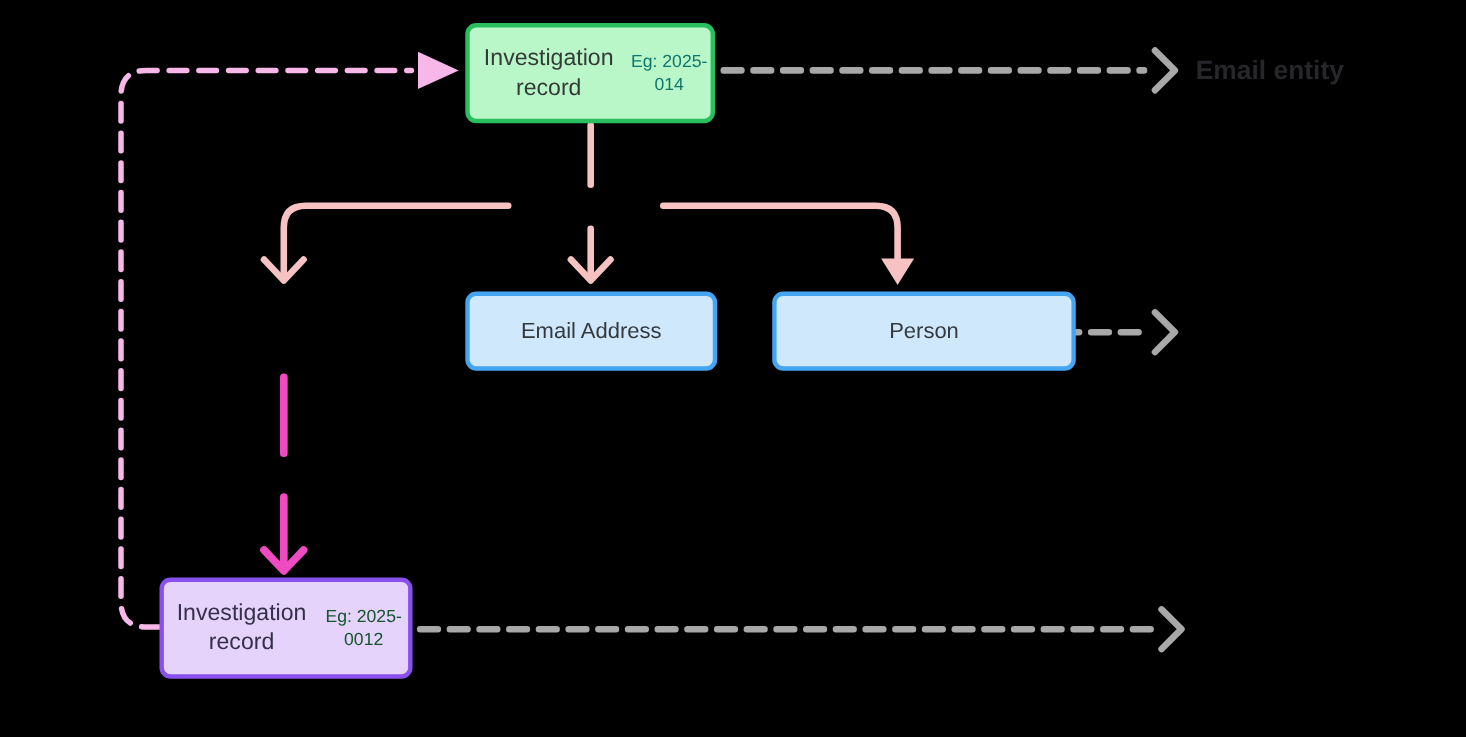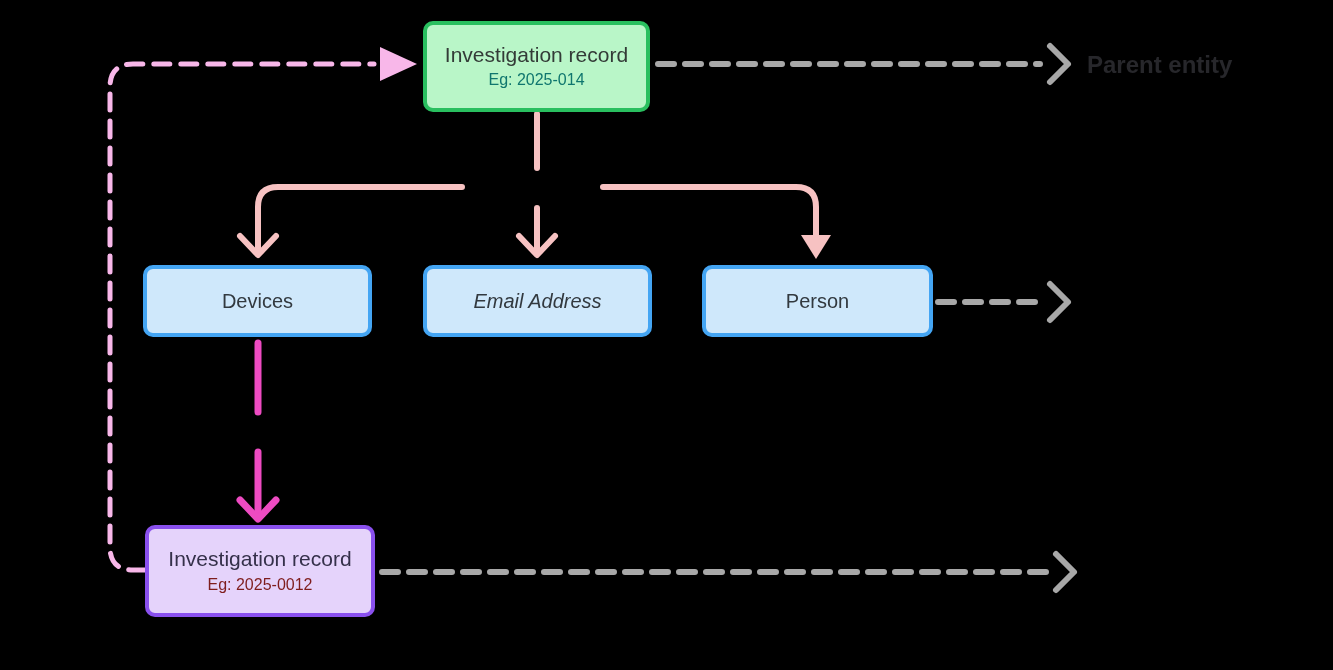--- a/index.html
+++ b/index.html
@@ -3,42 +3,42 @@
 <meta charset="utf-8">
 <style>
   html,body{margin:0;padding:0;background:#000;}
   .canvas{
     position:relative;width:1333px;height:670px;background:#000000;
     font-family:"Liberation Sans", sans-serif;overflow:hidden;
   }
   .connectors{position:absolute;left:0;top:0;width:1333px;height:670px;}
   .box{
     position:absolute;box-sizing:border-box;border-radius:10px;
-    display:flex;flex-direction:column;align-items:center;justify-content:center;
+    display:flex;flex-direction:row;align-items:center;justify-content:center;
     text-align:center;
   }
   .box .box-title{font-size:21px;font-weight:500;color:#333b37;line-height:1.25;}
   .box .box-sub{font-size:16px;font-weight:400;color:#0f766e;line-height:1.3;margin-top:2px;}
   .box-parent{
     left:423px;top:21px;width:227px;height:91px;
     background:#b9f6c8;border:4px solid #29bf5f;
   }
   .box-child{
     background:#cfe8fb;border:4px solid #44a5f3;top:265px;height:72px;
   }
   .box-child .box-label{font-size:20px;font-weight:400;color:#32393f;}
   .box-devices{left:143px;width:229px;}
-  .box-email{left:423px;width:229px;font-style:italic;}
-  .box-person{left:702px;width:231px;}
+  .box-email{left:423px;width:229px;}
+  .box-person{left:702px;width:276px;}
   .box-grandchild{
     left:145px;top:525px;width:230px;height:92px;
     background:#e5d3fb;border:4px solid #8a50ee;
   }
   .box-grandchild .box-title{color:#35304a;}
-  .box-grandchild .box-sub{color:#7f1d1d;}
+  .box-grandchild .box-sub{color:#14532d;}
   .annotation{
     position:absolute;left:1087px;transform:translateY(-50%);
     font-size:24px;font-weight:600;color:#27272b;white-space:nowrap;
   }
   .annotation-parent{top:65px;}
   .annotation-child{top:303px;}
   .annotation-grandchild{top:573px;}
 </style>
 </head>
 <body>
@@ -73,30 +73,27 @@
 
     <path d="M382 572 L1046 572" stroke="#a8a8a8" stroke-width="6" stroke-linecap="round" stroke-dasharray="16 11" fill="none"></path>
     <path d="M1056 554 L1074 572 L1056 590" stroke="#a8a8a8" stroke-width="6" stroke-linecap="round" stroke-linejoin="round" fill="none"></path>
   </svg>
 
   <div class="box box-parent">
     <div class="box-title">Investigation record</div>
     <div class="box-sub">Eg: 2025-014</div>
   </div>
 
-  <div class="box box-child box-devices">
-    <div class="box-label">Devices</div>
-  </div>
   <div class="box box-child box-email">
     <div class="box-label">Email Address</div>
   </div>
   <div class="box box-child box-person">
     <div class="box-label">Person</div>
   </div>
 
   <div class="box box-grandchild">
     <div class="box-title">Investigation record</div>
     <div class="box-sub">Eg: 2025-0012</div>
   </div>
 
-  <div class="annotation annotation-parent">Parent entity</div>
+  <div class="annotation annotation-parent">Email entity</div>
 
 </div>
 
 </body></html>

